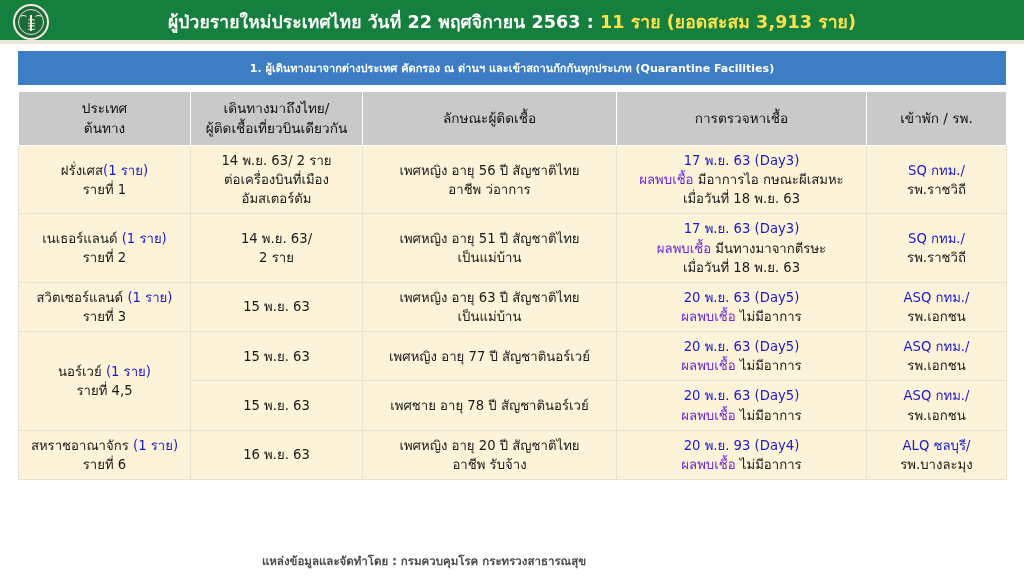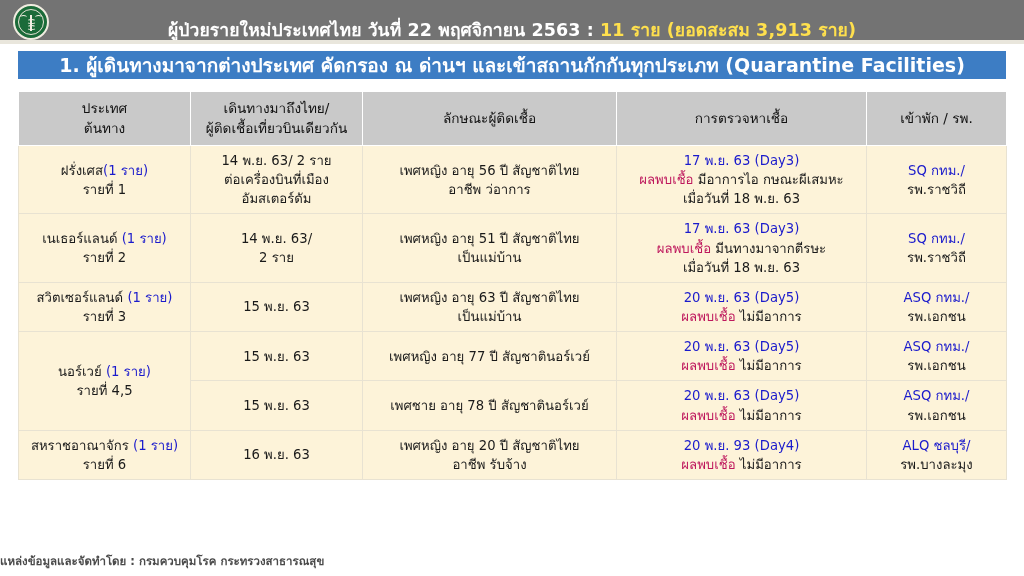--- a/index.html
+++ b/index.html
@@ -7,22 +7,22 @@
     width: 1024px; height: 576px;
     background: #ffffff;
     font-family: "DejaVu Sans", "Liberation Sans", sans-serif;
     overflow: hidden;
   }
   #page { position: relative; width: 1024px; height: 576px; background: #ffffff; }
 
   
   .header-bar {
     position: absolute; left: 0; top: 0; width: 1024px; height: 44px;
-    background: #737373;
-    display: flex; align-items: flex-end;
+    background: #15803d;
+    display: flex; align-items: center;
   }
   .header-bar .accent-strip {
     position: absolute; left: 0; bottom: 0; width: 1024px; height: 4px;
     background: #e9e6dc;
   }
   .logo-wrap {
     width: 62px; height: 44px;
     display: flex; align-items: center; justify-content: center;
     flex: 0 0 62px;
   }
@@ -64,25 +64,25 @@
     font-size: 17.5px;
     font-weight: bold;
     color: #ffffff;
     white-space: nowrap;
     letter-spacing: 0.1px;
   }
   .header-title .count { color: #ffe04d; }
 
   
   .section-banner {
-    position: absolute; left: 18px; top: 51px; width: 988px; height: 28px;
+    position: absolute; left: 18px; top: 51px; width: 988px; height: 34px;
     background: #3d7dc4;
     display: flex; align-items: center; justify-content: center;
     color: #ffffff;
-    font-size: 19px;
+    font-size: 11px;
     font-weight: bold;
     white-space: nowrap;
   }
 
   
   .table-wrap {
     position: absolute; left: 18px; top: 91px; width: 813px;
   }
   table.data-table {
     width: 988px;
@@ -109,28 +109,28 @@
   table.data-table tbody td {
     background: #fdf3d9;
   }
   .col-origin   { width: 172px; }
   .col-arrival  { width: 172px; }
   .col-profile  { width: 254px; }
   .col-testing  { width: 250px; }
   .col-stay     { width: 140px; }
 
   .blue { color: #1a1acc; }
-  .red  { color: #be185d; }
+  .red  { color: #6d28d9; }
   .nowrap { white-space: nowrap; }
   .cell-line { display: block; }
 
   
   .footer {
     position: absolute; left: 0; bottom: 6px; width: 872px;
-    text-align: left;
+    text-align: center;
     padding-right: 24px;
     font-size: 11.5px;
     font-weight: bold;
     color: #4a4a4a;
   }
 </style>
 </head>
 <body>
 
 <div id="page">

